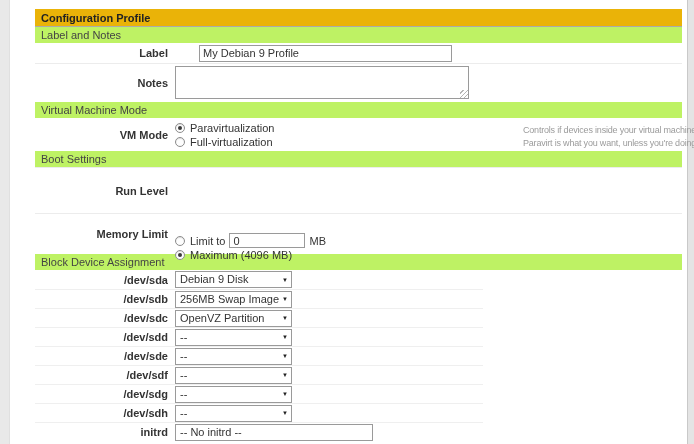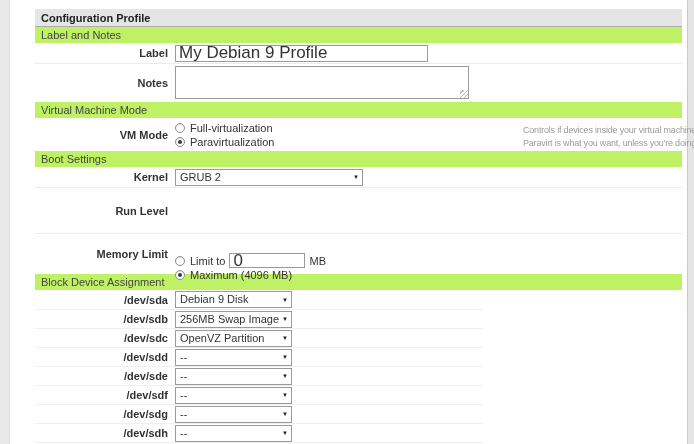--- a/index.html
+++ b/index.html
@@ -14,46 +14,46 @@
     background:#e9e9e9; border-right:1px solid #e0e0e0;
   }
   .edge-right {
     position:absolute; right:0; top:0; bottom:0; width:7px;
     background:#e4e4e4; border-left:1px solid #c9c9c9;
   }
   .panel { position:absolute; left:10px; right:7px; top:0; bottom:0; background:#fff; }
   .form { position:absolute; left:25px; top:9px; width:647px; }
 
   .titlebar {
-    height:18px; line-height:18px; background:#e5e5e5;
+    height:18px; line-height:18px; background:#eab308;
     border-bottom:1px solid #ababab; padding-left:6px;
     font-weight:bold; color:#222;
   }
   .sectionbar {
     height:16px; line-height:16px; background:#bef264;
     padding-left:6px; color:#444;
   }
 
   .row { display:flex; }
   .flabel {
     width:140px; flex:none; text-align:right; padding-right:7px;
     font-weight:bold; color:#333; align-self:center; white-space:nowrap;
   }
   .ctl { flex:1; position:relative; }
 
-  .label-row { height:20px; align-items:center; }
+  .label-row { height:20px; align-items:center;gap:24px; }
   .notes-row { height:39px; border-top:1px solid #ececec; align-items:center; }
   .vm-row { height:33px; padding:3px 0; }
   .kernel-row { height:20px; align-items:center; }
   .runlevel-row { height:46px; border-top:1px solid #ececec; padding:3px 0; }
   .memory-row { height:36px; border-top:1px solid #ececec; padding:20px 0; }
 
   .txt {
     border:1px solid #9a9a9a; background:#fff; height:17px;
-    font-family:"Liberation Sans", sans-serif; font-size:17px; color:#333;
+    font-family:"Liberation Sans", sans-serif; font-size:11px; color:#333;
     padding:0 3px; outline:none;
   }
   .label-input { width:253px; }
   .mem-input { width:76px; height:15px; margin-left:4px; }
 
   .ta-wrap { position:relative; display:inline-block; }
   .notes-ta {
     width:294px; height:33px; border:1px solid #9a9a9a; background:#fff;
     font-family:"Liberation Sans", sans-serif; font-size:11px; color:#333;
     resize:none; outline:none; display:block;
@@ -128,45 +128,36 @@
           </span>
         </div>
       </div>
 
       <div class="sectionbar">Virtual Machine Mode</div>
 
       <div class="row vm-row">
         <div class="flabel">VM Mode</div>
         <div class="ctl">
           <div class="opt">
+            <span class="radio checked"></span>
+            <span class="opt-label">Paravirtualization</span>
+          </div>
+          <div class="opt">
             <span class="radio"></span>
             <span class="opt-label">Full-virtualization</span>
-          </div>
-          <div class="opt">
-            <span class="radio checked"></span>
-            <span class="opt-label">Paravirtualization</span>
           </div>
           <div class="help">
             <div>Controls if devices inside your virtual machine are paravirtualized or fully virtualized.</div>
             <div>Paravirt is what you want, unless you're doing weird things.</div>
           </div>
         </div>
       </div>
 
       <div class="sectionbar">Boot Settings</div>
 
-      <div class="row kernel-row">
-        <div class="flabel">Kernel</div>
-        <div class="ctl">
-          <div class="select kernel-select">
-            <span class="sel-text">GRUB 2</span>
-            <span class="sel-arrow">▼</span>
-          </div>
-        </div>
-      </div>
 
       <div class="row runlevel-row">
         <div class="flabel">Run Level</div>
       </div>
 
       <div class="row memory-row">
         <div class="flabel">Memory Limit</div>
         <div class="ctl">
           <div class="opt">
             <span class="radio"></span>

